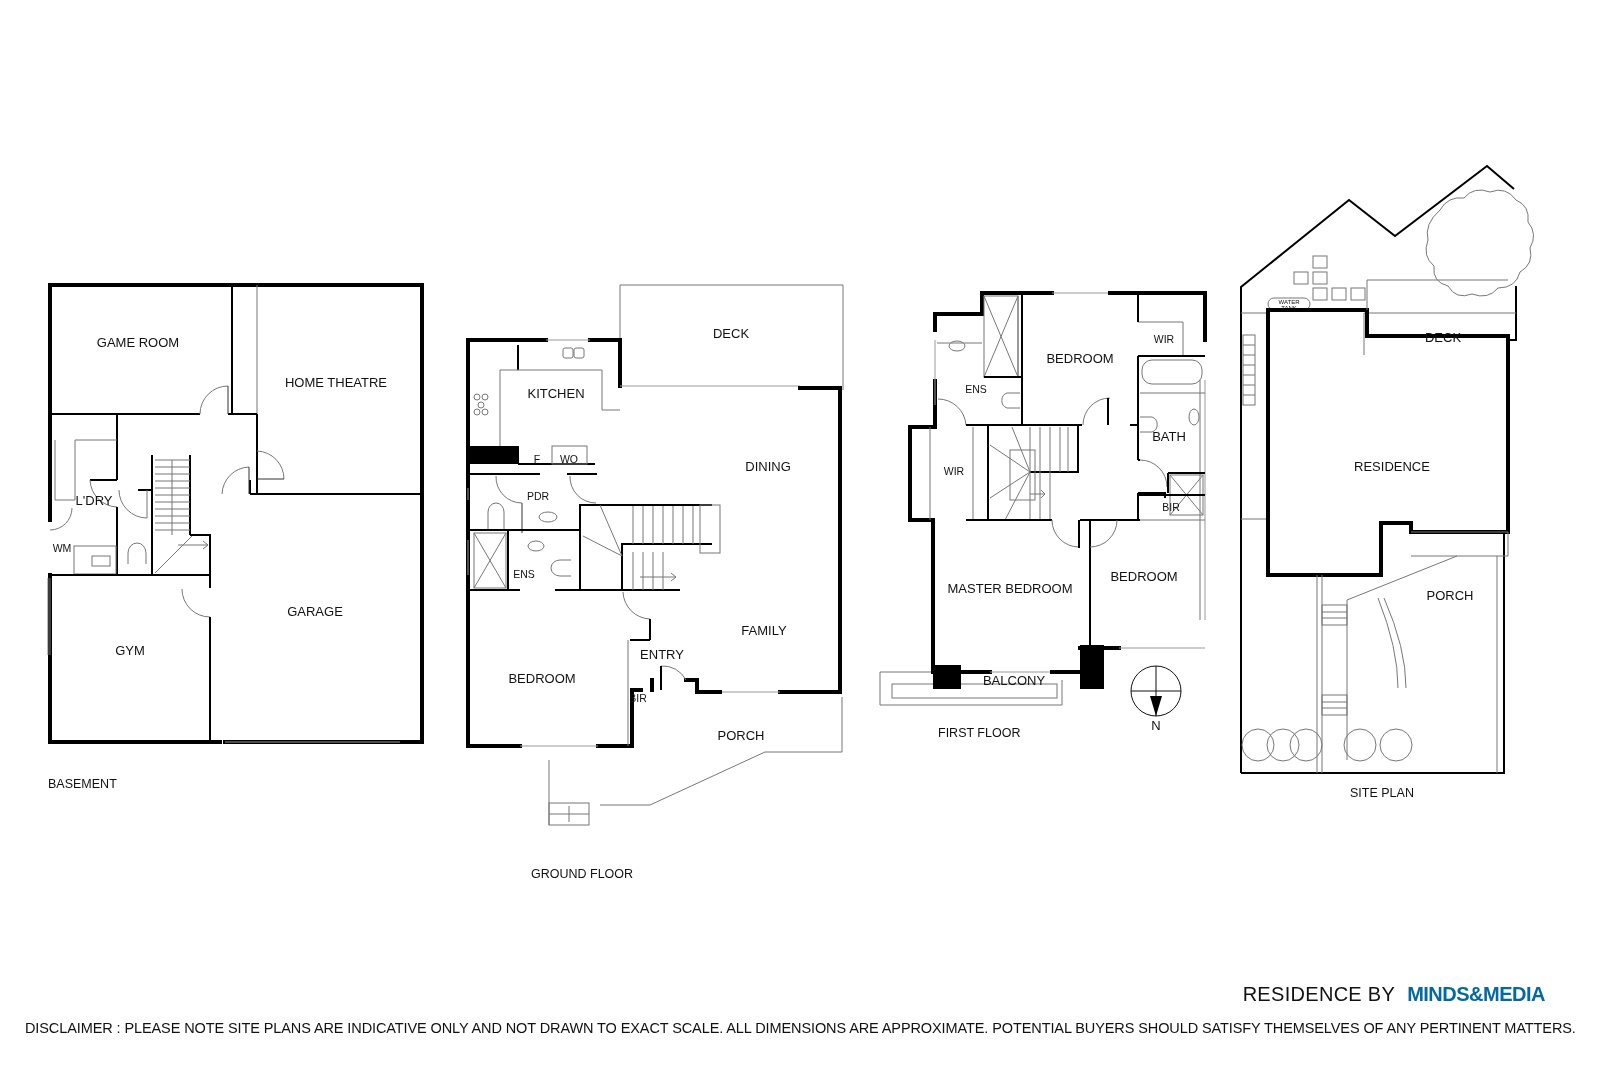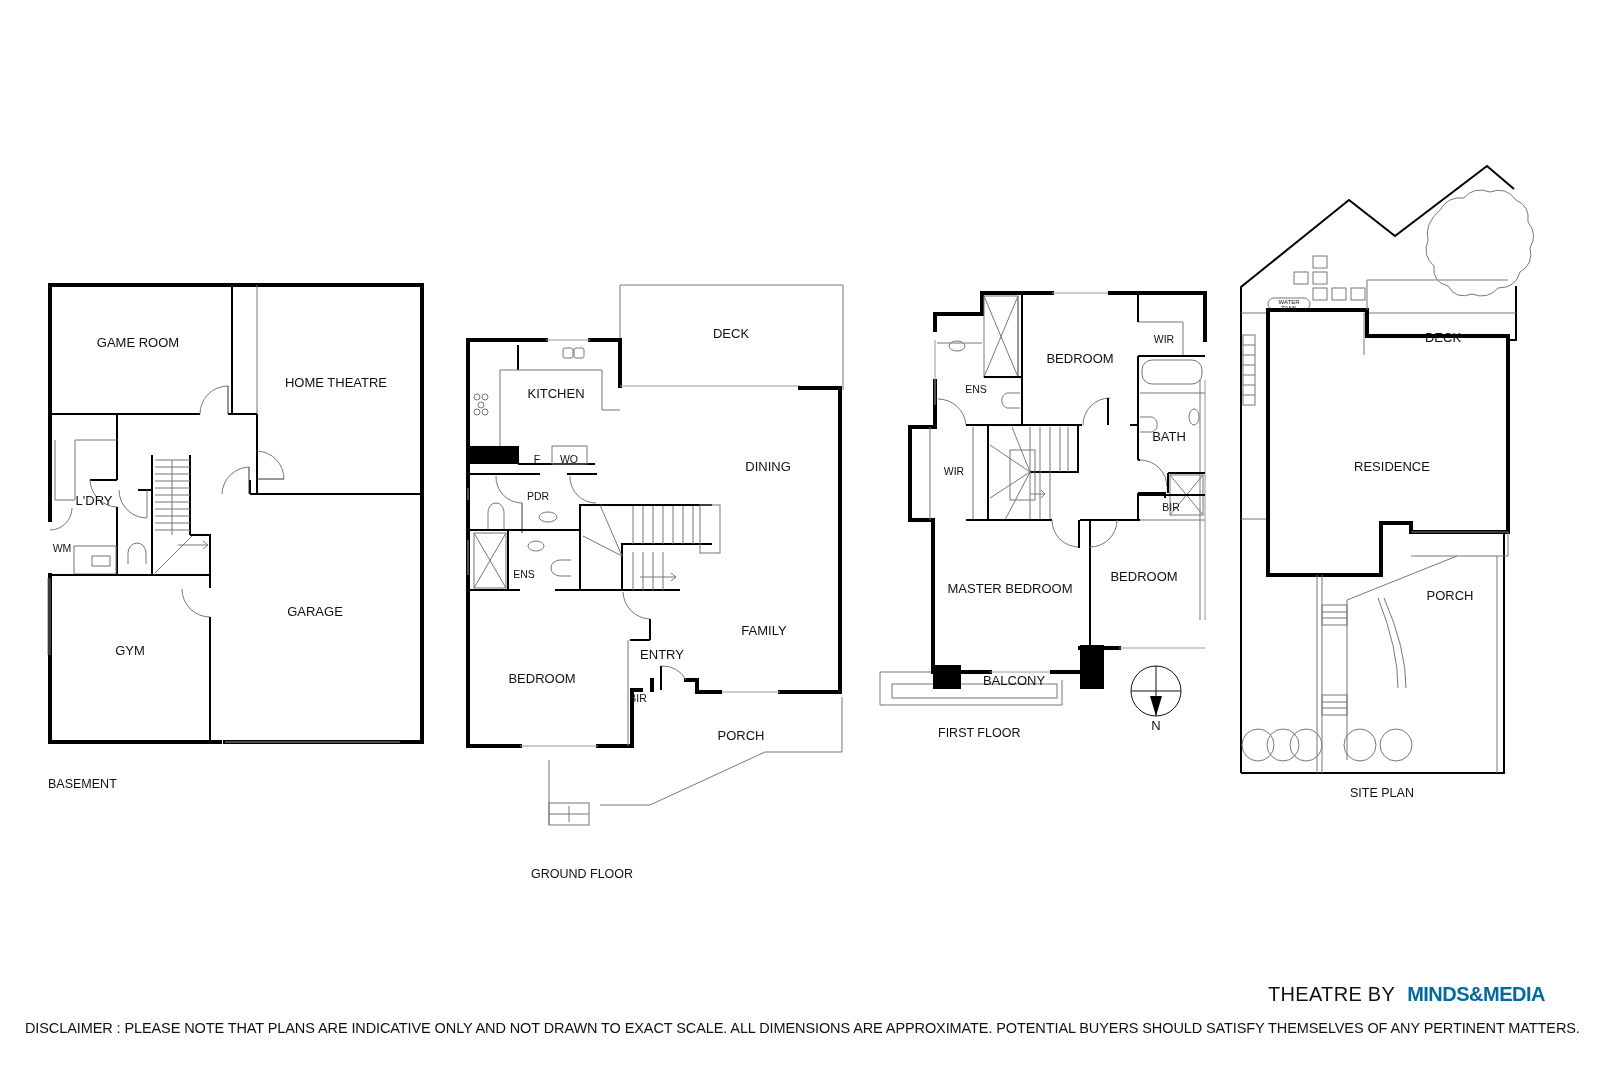--- a/index.html
+++ b/index.html
@@ -373,16 +373,16 @@
     </g>
 
     <text class="lbl" x="1443" y="339">DECK</text>
     <text class="lbl" x="1392" y="468">RESIDENCE</text>
     <text class="lbl" x="1450" y="597">PORCH</text>
     <text class="caption" x="1350" y="797">SITE PLAN</text>
   </g>
 </svg>
 
 <div class="footer-produced">
-  <span class="p1">THEATRE BY</span>
+  <span class="p1">RESIDENCE BY</span>
   <span class="p2">MINDS&amp;MEDIA</span>
 </div>
-<div class="disclaimer">DISCLAIMER : PLEASE NOTE THAT PLANS ARE INDICATIVE ONLY AND NOT DRAWN TO EXACT SCALE. ALL DIMENSIONS ARE APPROXIMATE. POTENTIAL BUYERS SHOULD SATISFY THEMSELVES OF ANY PERTINENT MATTERS.</div>
+<div class="disclaimer">DISCLAIMER : PLEASE NOTE SITE PLANS ARE INDICATIVE ONLY AND NOT DRAWN TO EXACT SCALE. ALL DIMENSIONS ARE APPROXIMATE. POTENTIAL BUYERS SHOULD SATISFY THEMSELVES OF ANY PERTINENT MATTERS.</div>
 
 </body></html>

